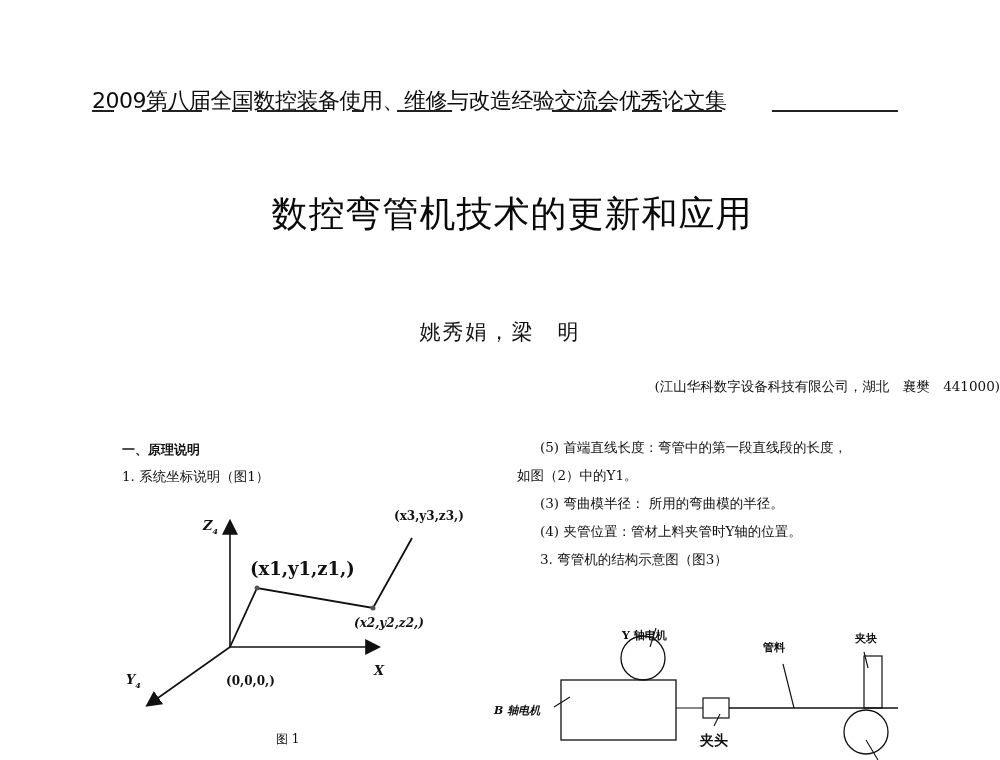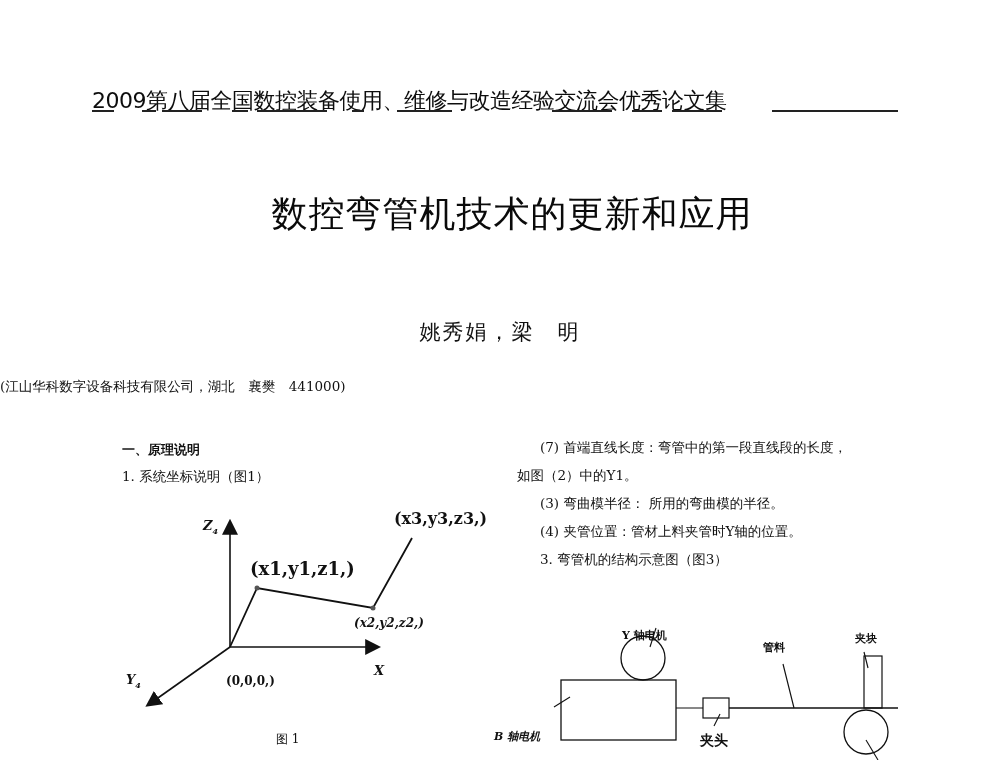--- a/index.html
+++ b/index.html
@@ -7,21 +7,21 @@
          font-family: "DejaVu Serif", "Liberation Serif", serif; color: #111; }
   .abs { position: absolute; white-space: nowrap; }
   .hdr { left: 92px; top: 86px; font-family: "DejaVu Sans", "Liberation Sans", sans-serif;
          font-size: 22px; letter-spacing: -0.5px; color: #0d0d0d; }
   .hdr-rule { position: absolute; left: 92px; top: 110px; width: 806px; height: 2px; }
   .hdr-rule span { position: absolute; top: 0; height: 2px; background: #222; }
   .title { left: 12px; width: 1000px; top: 190px; text-align: center;
            font-family: "DejaVu Sans", "Liberation Sans", sans-serif; font-size: 36px;
            letter-spacing: 1px; color: #0a0a0a; }
   .authors { left: 0; width: 1000px; top: 318px; text-align: center; font-size: 21px; letter-spacing: 2px; }
-  .affil { left: 0; width: 1000px; top: 378px; text-align: left; font-size: 13.5px; }
+  .affil { left: 0; width: 1000px; top: 378px; text-align: right; font-size: 13.5px; }
   .sec { font-size: 13.5px; }
   .bold { font-weight: bold; font-family: "DejaVu Sans", "Liberation Sans", sans-serif; font-size: 13px; }
 </style>
 </head>
 <body>
 
 <div class="abs hdr">2009第八届全国数控装备使用、维修与改造经验交流会优秀论文集</div>
 <div class="hdr-rule">
   <span style="left:0;width:22px"></span>
   <span style="left:50px;width:14px"></span>
@@ -36,21 +36,21 @@
   <span style="left:680px;width:126px"></span>
 </div>
 
 <div class="abs title">数控弯管机技术的更新和应用</div>
 <div class="abs authors">姚秀娟，梁　明</div>
 <div class="abs affil">(江山华科数字设备科技有限公司，湖北　襄樊　441000)</div>
 
 <div class="abs bold" style="left:122px; top:441px;">一、原理说明</div>
 <div class="abs sec" style="left:122px; top:468px;">1. 系统坐标说明（图1）</div>
 
-<div class="abs sec" style="left:540px; top:439px;">(7) 首端直线长度：弯管中的第一段直线段的长度，</div>
+<div class="abs sec" style="left:540px; top:439px;">(5) 首端直线长度：弯管中的第一段直线段的长度，</div>
 <div class="abs sec" style="left:517px; top:467px;">如图（2）中的Y1。</div>
 <div class="abs sec" style="left:540px; top:495px;">(3) 弯曲模半径： 所用的弯曲模的半径。</div>
 <div class="abs sec" style="left:540px; top:523px;">(4) 夹管位置：管材上料夹管时Y轴的位置。</div>
 <div class="abs sec" style="left:540px; top:551px;">3. 弯管机的结构示意图（图3）</div>
 
 <svg class="abs" style="left:0; top:0;" width="1000" height="760">
   <defs>
     <marker id="arr" markerWidth="10" markerHeight="10" refX="8" refY="5" orient="auto">
       <path d="M0,0 L10,5 L0,10 Z" fill="#111"></path>
     </marker>
@@ -66,21 +66,21 @@
   <circle cx="257" cy="588" r="2.5" fill="#555"></circle>
   <circle cx="373" cy="608" r="2.5" fill="#555"></circle>
 </svg>
 
 <div class="abs" style="left:203px; top:518px; font-size:13px; font-weight:bold; font-style:italic;"><span>Z</span><sub style="font-size:8px">4</sub></div>
 <div class="abs" style="left:126px; top:672px; font-size:13px; font-weight:bold; font-style:italic;"><span>Y</span><sub style="font-size:8px">4</sub></div>
 <div class="abs" style="left:374px; top:663px; font-size:13px; font-weight:bold; font-style:italic;">X</div>
 <div class="abs" style="left:226px; top:663px; font-size:12px; font-weight:bold;margin-top:11px;">(0,0,0,)</div>
 <div class="abs" style="left:250px; top:558px; font-size:18px; font-weight:bold;">(x1,y1,z1,)</div>
 <div class="abs" style="left:354px; top:616px; font-size:12px; font-weight:bold; font-style:italic;">(x2,y2,z2,)</div>
-<div class="abs" style="left:394px; top:509px; font-size:16px; font-weight:bold;">(x3,y3,z3,)</div>
+<div class="abs" style="left:394px; top:509px; font-size:12px; font-weight:bold;">(x3,y3,z3,)</div>
 <div class="abs" style="left:276px; top:731px; font-size:12px;">图 1</div>
 
 <svg class="abs" style="left:0; top:0;" width="1000" height="760">
 
   <circle cx="643" cy="658" r="22" fill="none" stroke="#111" stroke-width="1.3"></circle>
   <line x1="656" y1="628" x2="650" y2="647" stroke="#111" stroke-width="1.1"></line>
 
   <rect x="561" y="680" width="115" height="60" fill="none" stroke="#111" stroke-width="1.3"></rect>
   <line x1="554" y1="707" x2="570" y2="697" stroke="#111" stroke-width="1.1"></line>
 
@@ -93,16 +93,16 @@
   <line x1="783" y1="664" x2="794" y2="708" stroke="#111" stroke-width="1.1"></line>
 
   <rect x="864" y="656" width="18" height="52" fill="none" stroke="#111" stroke-width="1.2"></rect>
   <line x1="864" y1="652" x2="868" y2="668" stroke="#111" stroke-width="1.1"></line>
 
   <circle cx="866" cy="732" r="22" fill="none" stroke="#111" stroke-width="1.3"></circle>
   <line x1="866" y1="740" x2="878" y2="760" stroke="#111" stroke-width="1.1"></line>
 </svg>
 
 <div class="abs" style="left:622px; top:628px; font-size:11px; font-weight:bold;">Y 轴电机</div>
-<div class="abs" style="left:494px; top:729px; font-size:11px; font-weight:bold; font-style:italic;">B 轴电机</div>
+<div class="abs" style="left:494px; top:703px; font-size:11px; font-weight:bold; font-style:italic;">B 轴电机</div>
 <div class="abs" style="left:763px; top:640px; font-size:11px; font-weight:bold;text-align:right;">管料</div>
 <div class="abs" style="left:855px; top:631px; font-size:11px; font-weight:bold;">夹块</div>
 <div class="abs" style="left:700px; top:732px; font-size:14px; font-weight:bold;">夹头</div>
 
 </body></html>

